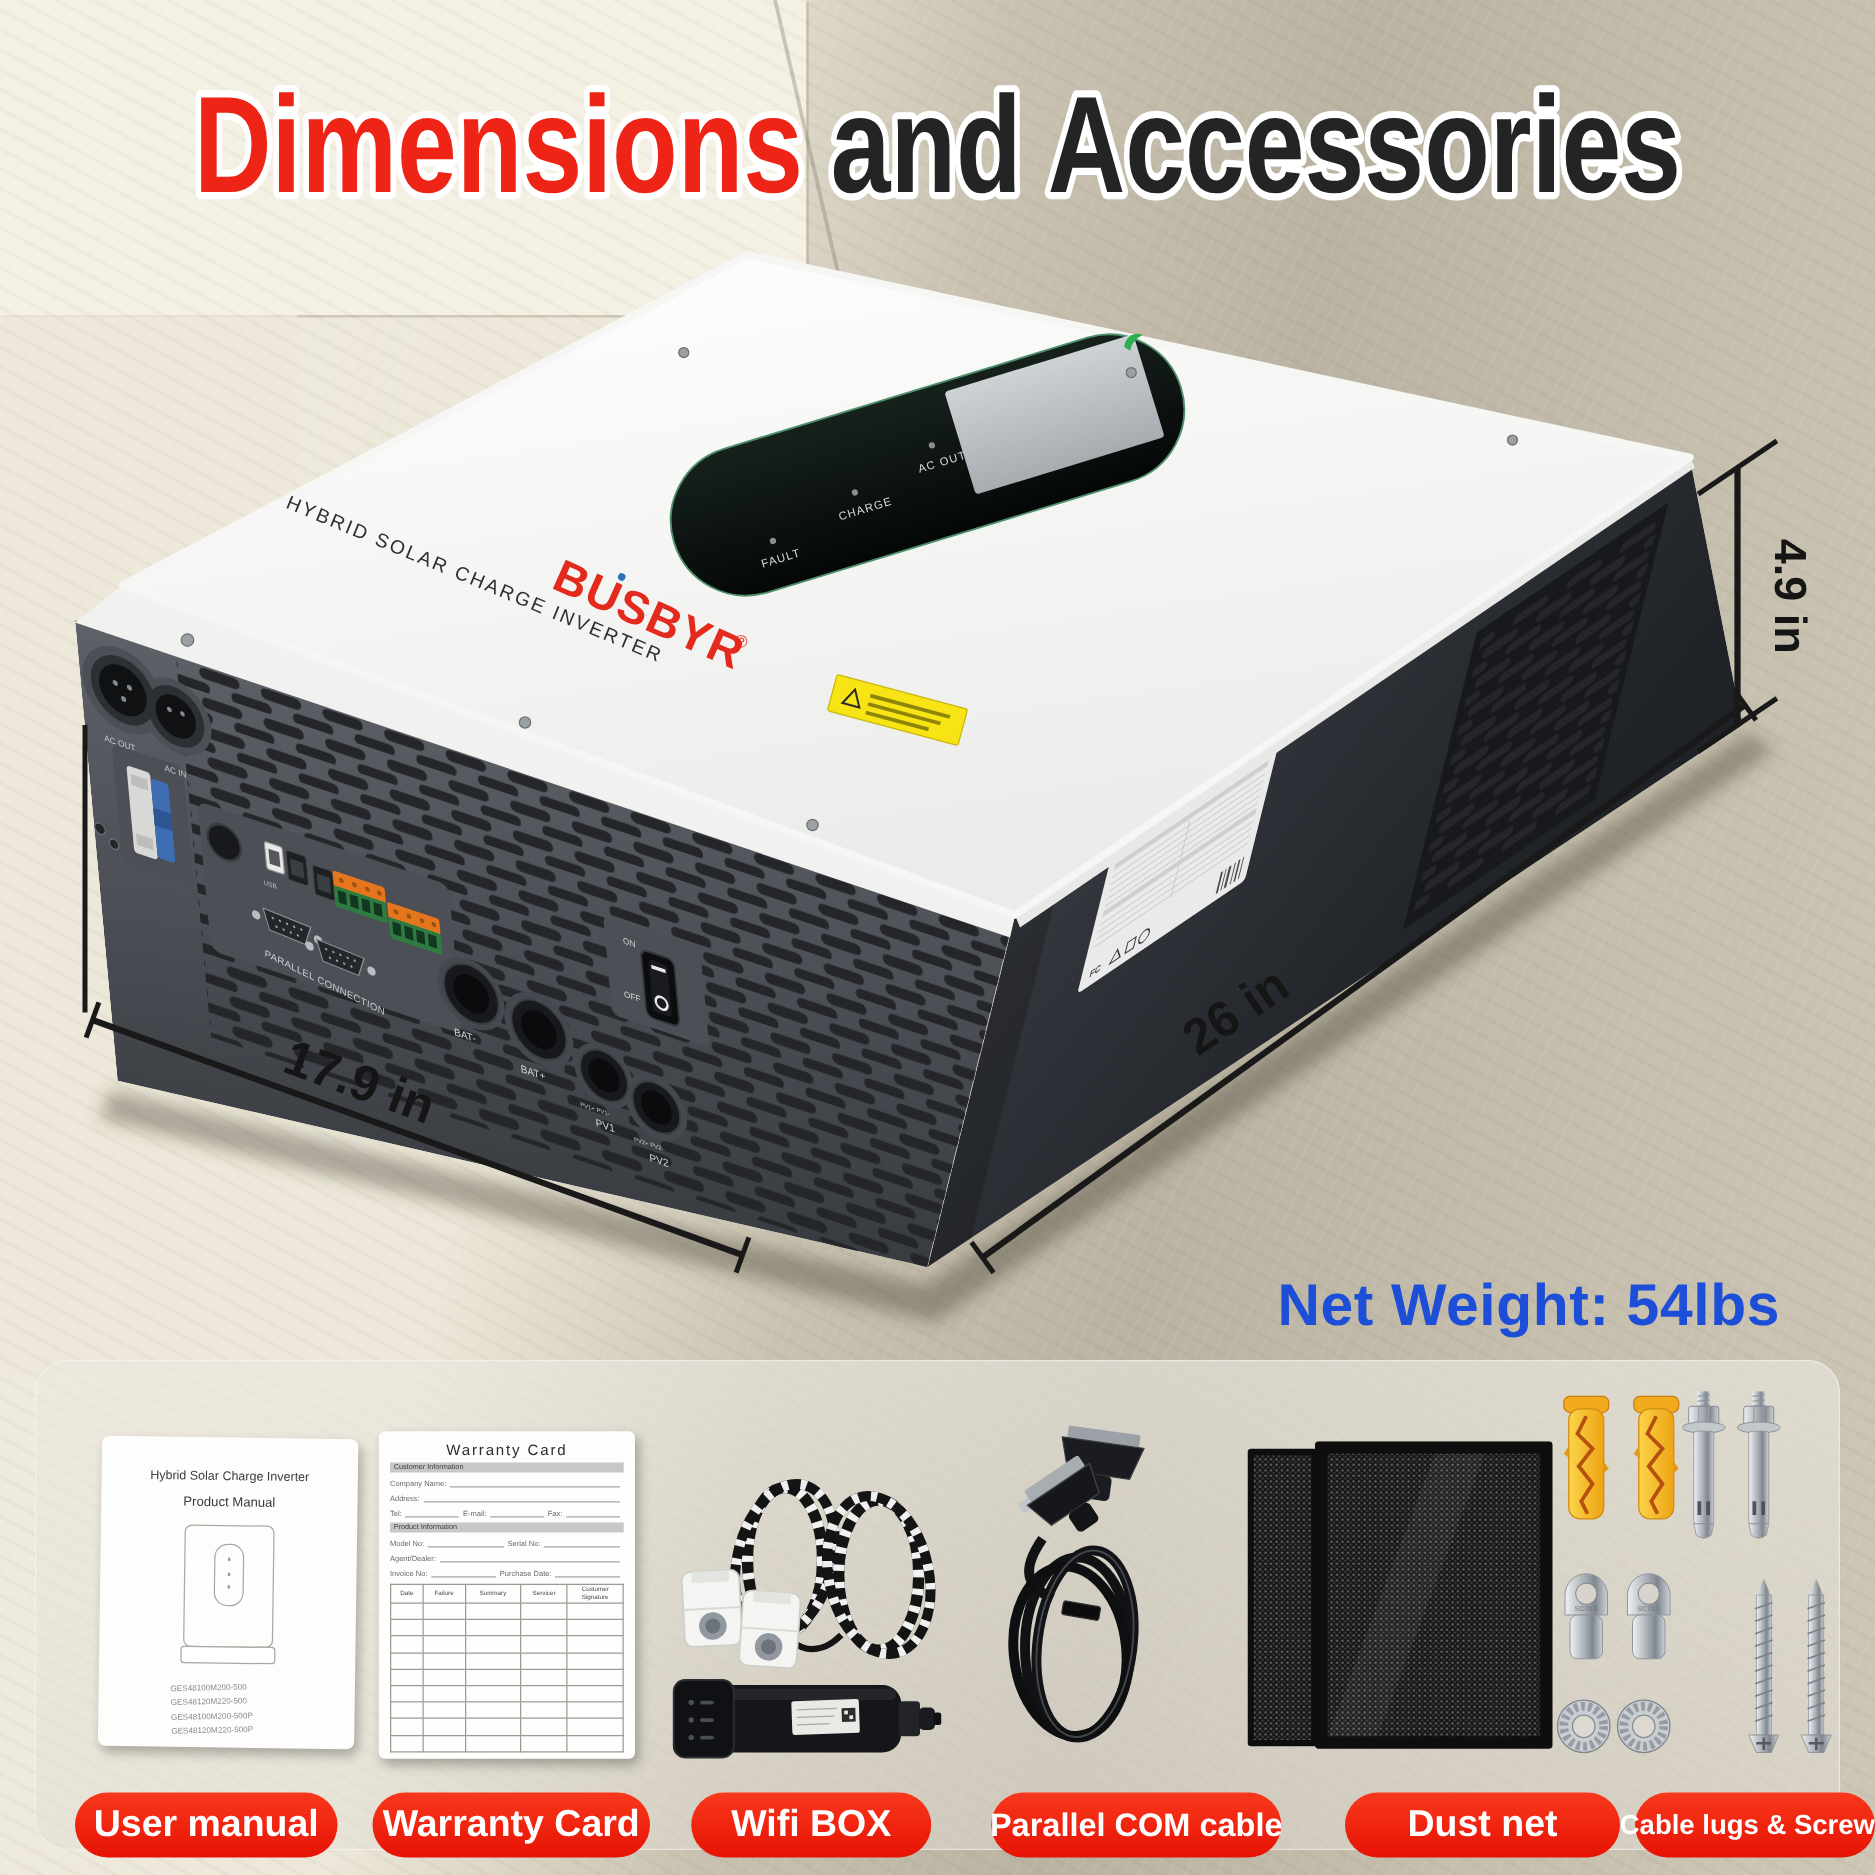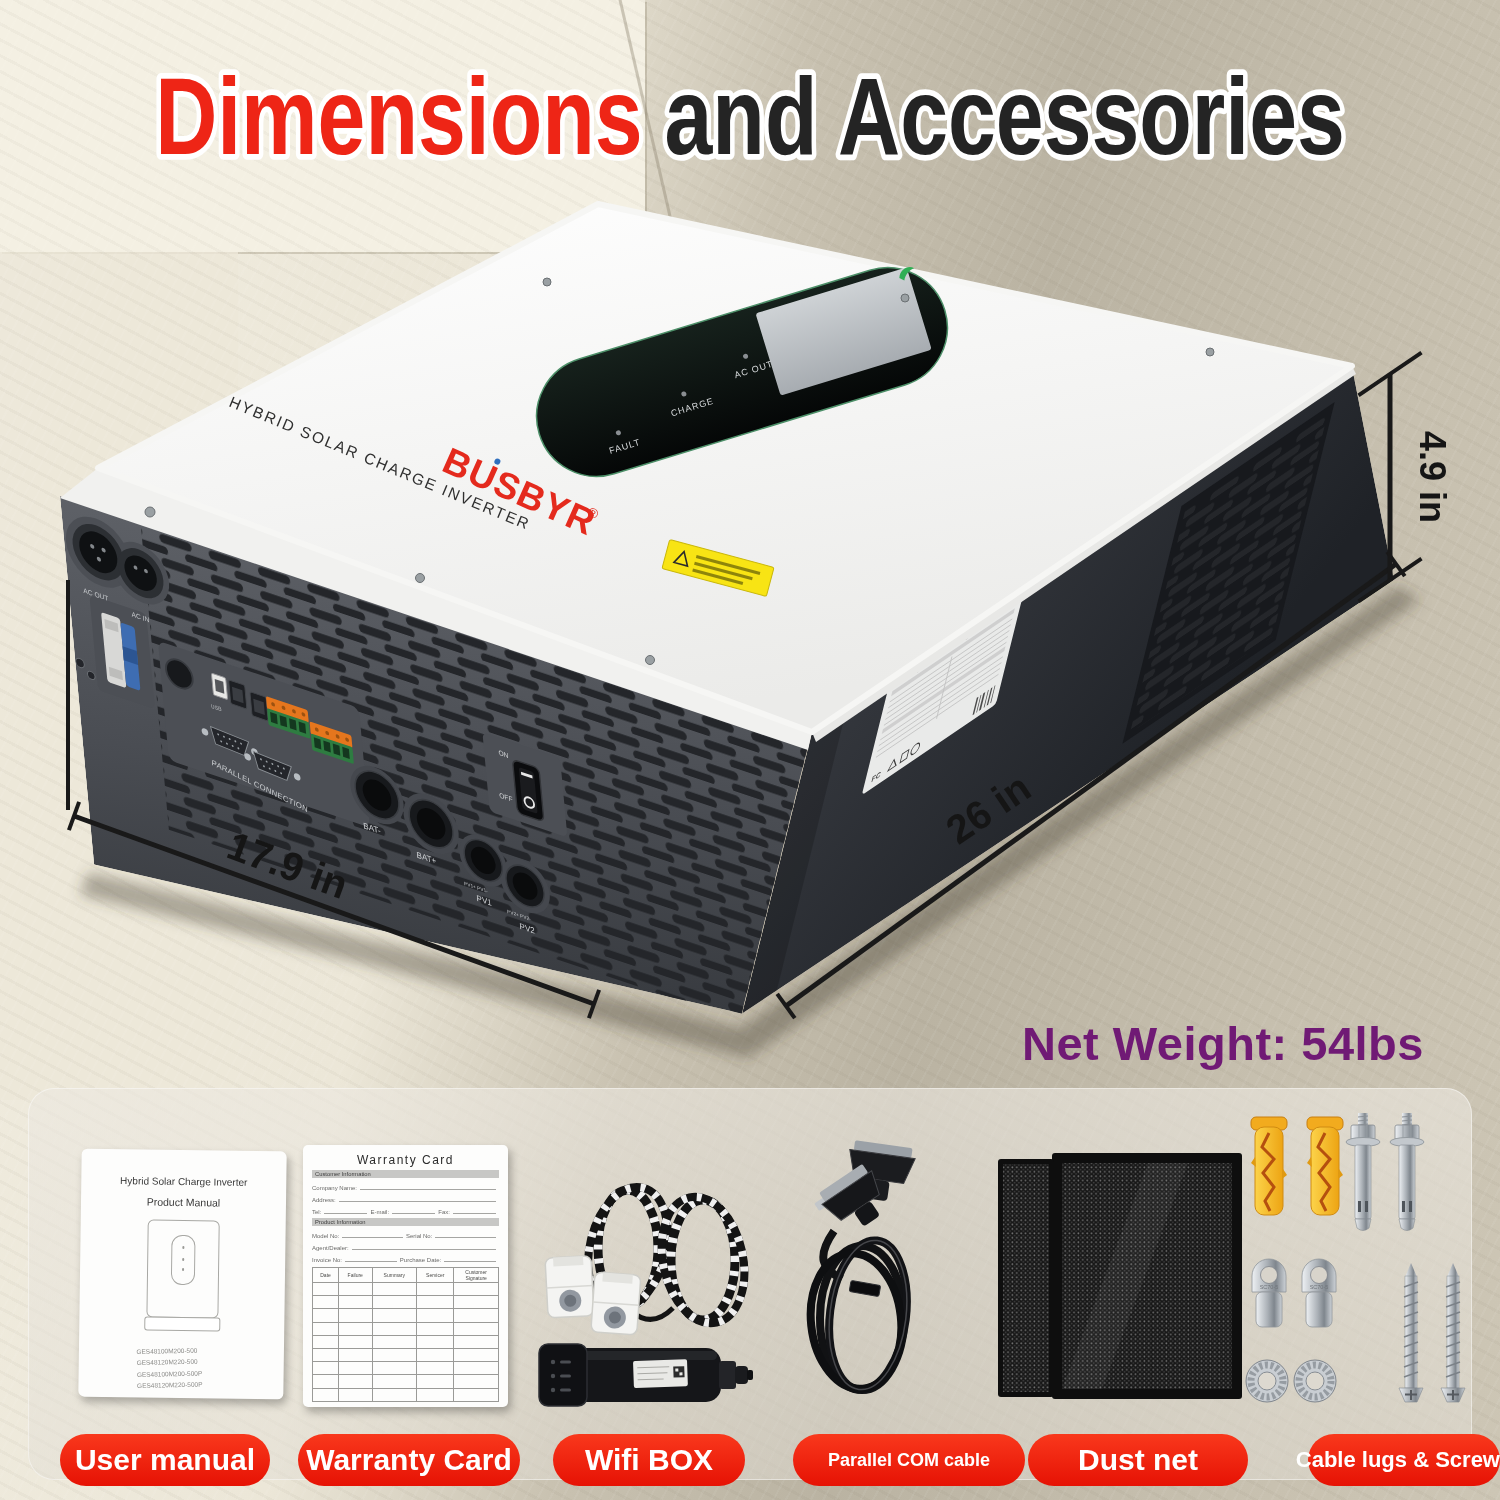--- a/index.html
+++ b/index.html
@@ -12,33 +12,33 @@
     box-shadow:2px 2px 0 rgba(150,140,118,.35);}
   .bg-tile-l{position:absolute;left:0;top:252px;width:238px;height:848px;background:rgba(236,231,216,.8);}
   .bg-seam1{position:absolute;left:648px;top:-10px;width:3px;height:275px;background:rgba(140,130,110,.4);transform:rotate(-13deg);}
   .bg-crease{position:absolute;inset:0;
     background:repeating-linear-gradient(118deg,rgba(255,255,255,.05) 0 2px,transparent 2px 11px),
                repeating-linear-gradient(28deg,rgba(90,80,60,.04) 0 3px,transparent 3px 14px);}
   
   .title-svg{position:absolute;left:0;top:18px;z-index:6;}
   .inverter-svg{position:absolute;left:0;top:0;z-index:3;}
   svg{font-family:"Liberation Sans",sans-serif;}
-  .net-weight{position:absolute;left:1022px;top:1016px;z-index:6;font-size:47px;font-weight:bold;color:#701a75;letter-spacing:.5px;}
+  .net-weight{position:absolute;left:1022px;top:1016px;z-index:6;font-size:47px;font-weight:bold;color:#1d4ed8;letter-spacing:.5px;}
   
   .panel{position:absolute;left:28px;top:1088px;width:1444px;height:392px;z-index:5;
     background:linear-gradient(180deg,rgba(236,232,224,.62),rgba(226,222,213,.5));
     border-radius:26px;box-shadow:inset 0 0 0 1px rgba(255,255,255,.45);}
   .acc-svg{position:absolute;}
   .pill{position:absolute;top:330px;height:52px;border-radius:26px;background:linear-gradient(180deg,#f9381c,#e61204);
     color:#fff;font-weight:bold;display:flex;align-items:center;justify-content:center;white-space:nowrap;margin-top:16px;}
   .p1{left:32px;width:210px;font-size:30px;}
   .p2{left:270px;width:222px;font-size:30px;}
   .p3{left:525px;width:192px;font-size:30px;}
-  .p4{left:765px;width:232px;font-size:18px;}
-  .p5{left:1000px;width:220px;font-size:30px;}
+  .p4{left:765px;width:232px;font-size:26px;}
+  .p5{left:1048px;width:220px;font-size:30px;}
   .p6{left:1280px;width:192px;font-size:22px;}
   
   .manual-card{position:absolute;left:52px;top:62px;width:205px;height:248px;background:#fdfdfc;border-radius:6px;
     box-shadow:3px 5px 9px rgba(0,0,0,.28);transform:rotate(.8deg);overflow:hidden;}
   .mc-t1{margin-top:26px;text-align:center;font-size:10px;color:#3a3a3a;}
   .mc-t2{margin-top:9px;text-align:center;font-size:10.5px;color:#3a3a3a;}
   .mc-fig{position:relative;width:70px;height:96px;margin:12px auto 0;border:1px solid #a8a8a4;border-radius:6px;}
   .mc-pill{position:absolute;left:23px;top:14px;width:22px;height:48px;border:1px solid #a8a8a4;border-radius:11px;}
   .mc-dot{position:absolute;left:10px;width:2.5px;height:2.5px;border-radius:50%;background:#9a9a96;}
   .mc-base{position:absolute;left:-3px;bottom:-14px;width:74px;height:12px;border:1px solid #a8a8a4;border-radius:3px;background:#fff;}

